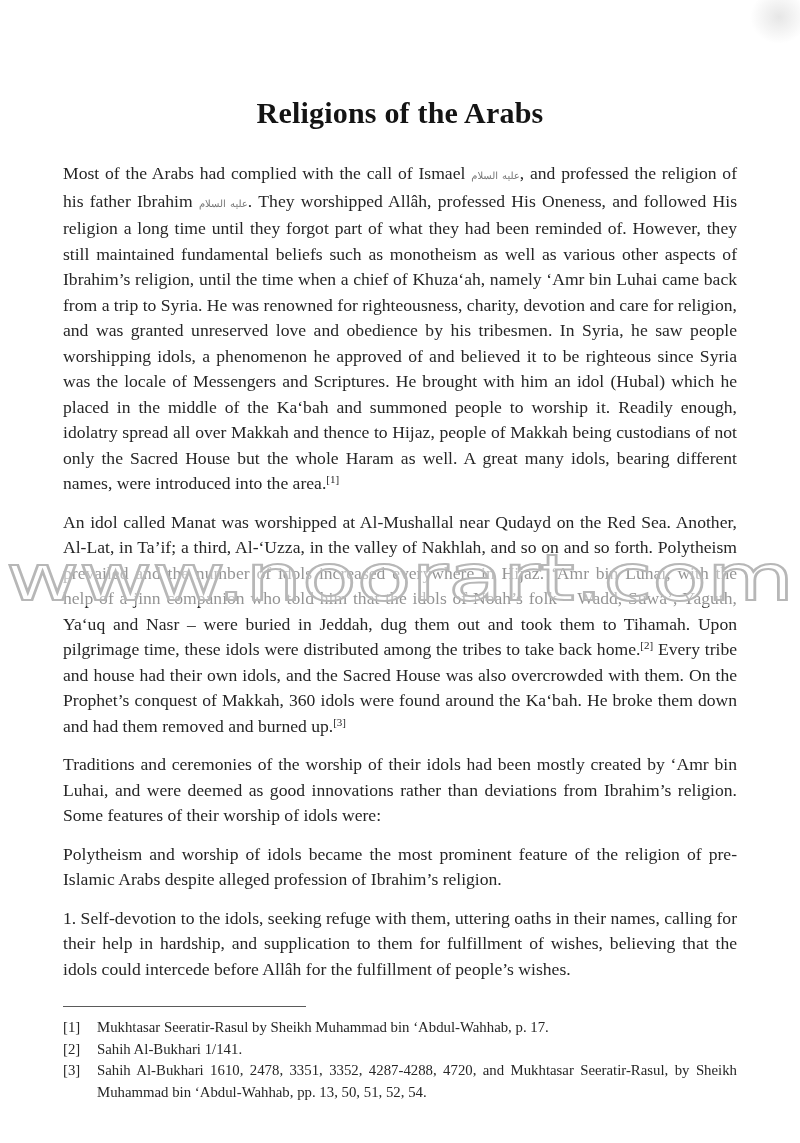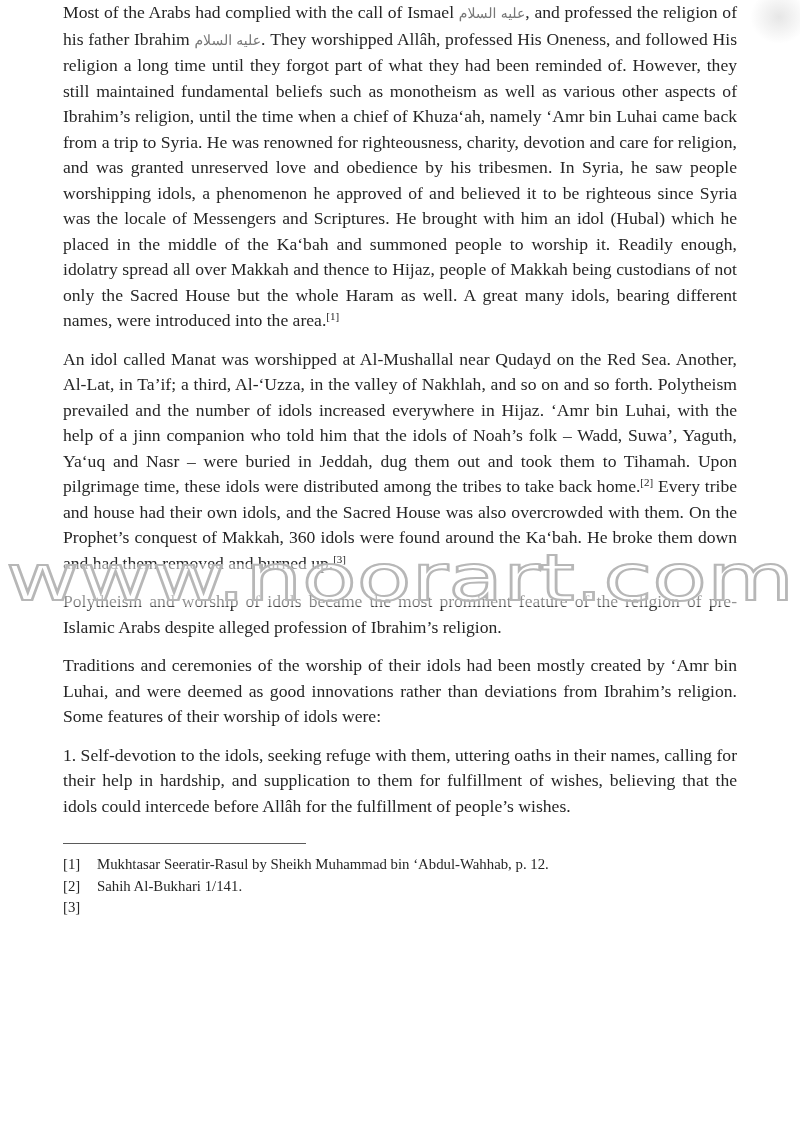--- a/index.html
+++ b/index.html
@@ -28,22 +28,22 @@
     text-align:justify;
     text-justify:inter-word;
   }
   .italic{}
   sup.sup{
     font-size:11px;
     line-height:0;
     vertical-align:6px;
   }
   .honorific{
-    font-family:Liberation Sans, sans-serif;
-    font-size:14px;
+    font-family:Liberation Serif, serif;
+    font-size:10px;
     color:#767676;
     letter-spacing:-.5px;
     white-space:nowrap;
   }
   .fn-sep{
     width:243px;
     height:0;
     border:none;
     border-top:1.6px solid #5a5a5a;
     margin:24px 0 10px 0;
@@ -69,34 +69,35 @@
     background:radial-gradient(ellipse at center, rgba(190,190,190,.38), rgba(255,255,255,0) 70%);
   }
 </style>
 </head>
 <body>
 
 <div class="page">
   <div class="smudge"></div>
 
   <div class="content">
+    <h1 class="page-title">Religions of the Arabs</h1>
 
     <div>
         <p class="para"><span>Most of the Arabs had complied with the call of Ismael </span><span class="honorific">عليه السلام</span><span>, and professed the religion of his father Ibrahim </span><span class="honorific">عليه السلام</span><span>. They worshipped Allâh, professed His Oneness, and followed His religion a long time until they forgot part of what they had been reminded of. However, they still maintained fundamental beliefs such as monotheism as well as various other aspects of Ibrahim’s religion, until the time when a chief of Khuza‘ah, namely ‘Amr bin Luhai came back from a trip to Syria. He was renowned for righteousness, charity, devotion and care for religion, and was granted unreserved love and obedience by his tribesmen. In Syria, he saw people worshipping idols, a phenomenon he approved of and believed it to be righteous since Syria was the locale of Messengers and Scriptures. He brought with him an idol (Hubal) which he placed in the middle of the Ka‘bah and summoned people to worship it. Readily enough, idolatry spread all over Makkah and thence to Hijaz, people of Makkah being custodians of not only the Sacred House but the whole </span><span class="italic">Haram</span><span> as well. A great many idols, bearing different names, were introduced into the area.</span><sup class="sup">[1]</sup></p>
         <p class="para"><span>An idol called Manat was worshipped at Al-Mushallal near Qudayd on the Red Sea. Another, Al-Lat, in Ta’if; a third, Al-‘Uzza, in the valley of Nakhlah, and so on and so forth. Polytheism prevailed and the number of idols increased everywhere in Hijaz. ‘Amr bin Luhai, with the help of a jinn companion who told him that the idols of Noah’s folk – Wadd, Suwa’, Yaguth, Ya‘uq and Nasr – were buried in Jeddah, dug them out and took them to Tihamah. Upon pilgrimage time, these idols were distributed among the tribes to take back home.</span><sup class="sup">[2]</sup><span> Every tribe and house had their own idols, and the Sacred House was also overcrowded with them. On the Prophet’s conquest of Makkah, 360 idols were found around the Ka‘bah. He broke them down and had them removed and burned up.</span><sup class="sup">[3]</sup></p>
+        <p class="para"><span>Traditions and ceremonies of the worship of their idols had been mostly created by ‘Amr bin Luhai, and were deemed as good innovations rather than deviations from Ibrahim’s religion. Some features of their worship of idols were:</span></p>
         <p class="para"><span>Polytheism and worship of idols became the most prominent feature of the religion of pre-Islamic Arabs despite alleged profession of Ibrahim’s religion.</span></p>
-        <p class="para"><span>Traditions and ceremonies of the worship of their idols had been mostly created by ‘Amr bin Luhai, and were deemed as good innovations rather than deviations from Ibrahim’s religion. Some features of their worship of idols were:</span></p>
         <p class="para"><span>1. Self-devotion to the idols, seeking refuge with them, uttering oaths in their names, calling for their help in hardship, and supplication to them for fulfillment of wishes, believing that the idols could intercede before Allâh for the fulfillment of people’s wishes.</span></p>
       </div>
 
     <div class="fn-sep"></div>
     <div>
-        <div class="footnote"><span class="fn-label">[1]</span><span><span class="italic">Mukhtasar Seeratir-Rasul</span><span> by Sheikh Muhammad bin ‘Abdul-Wahhab, p. 12.</span></span></div>
+        <div class="footnote"><span class="fn-label">[1]</span><span><span class="italic">Mukhtasar Seeratir-Rasul</span><span> by Sheikh Muhammad bin ‘Abdul-Wahhab, p. 17.</span></span></div>
         <div class="footnote"><span class="fn-label">[2]</span><span><span class="italic">Sahih Al-Bukhari</span><span> 1/141.</span></span></div>
-        <div class="footnote"><span class="fn-label">[3]</span></div>
+        <div class="footnote"><span class="fn-label">[3]</span><span><span class="italic">Sahih Al-Bukhari</span><span> 1610, 2478, 3351, 3352, 4287-4288, 4720, and </span><span class="italic">Mukhtasar Seeratir-Rasul</span><span>, by Sheikh Muhammad bin ‘Abdul-Wahhab, pp. 13, 50, 51, 52, 54.</span></span></div>
       </div>
   </div>
 
   <svg class="watermark" width="800" height="64" viewBox="0 0 800 64" xmlns="http://www.w3.org/2000/svg">
     <rect x="0" y="15" width="800" height="42" fill="rgba(255,255,255,0.5)"></rect>
     <text x="400" y="51" text-anchor="middle" textLength="788" lengthAdjust="spacingAndGlyphs" font-family="DejaVu Sans, sans-serif" font-size="64" fill="rgba(255,255,255,0.38)" stroke="#b7b7b7" stroke-width="2">www.noorart.com</text>
   </svg>
 </div>
 
 </body></html>

